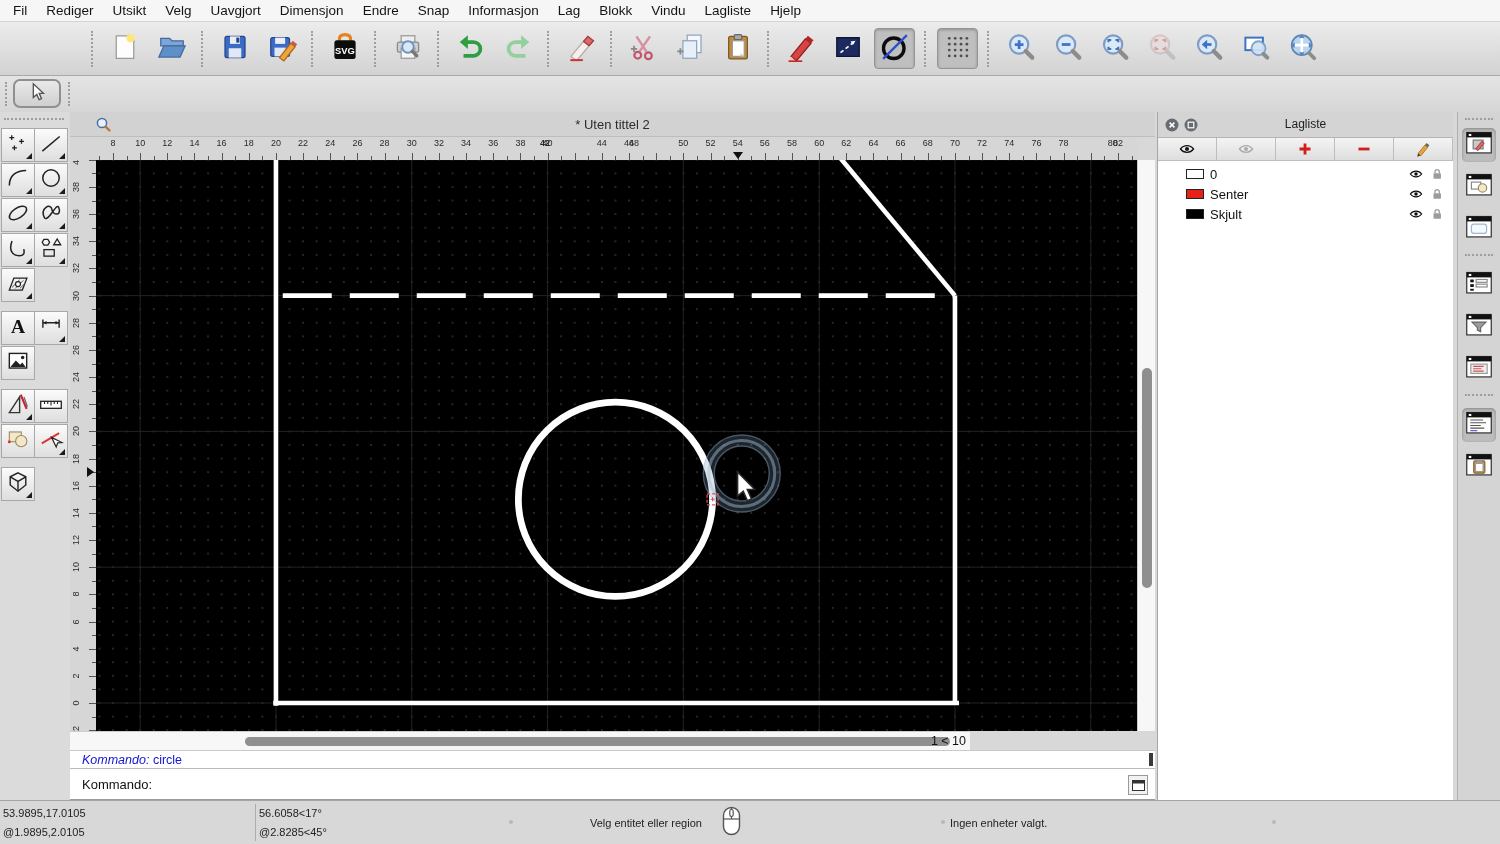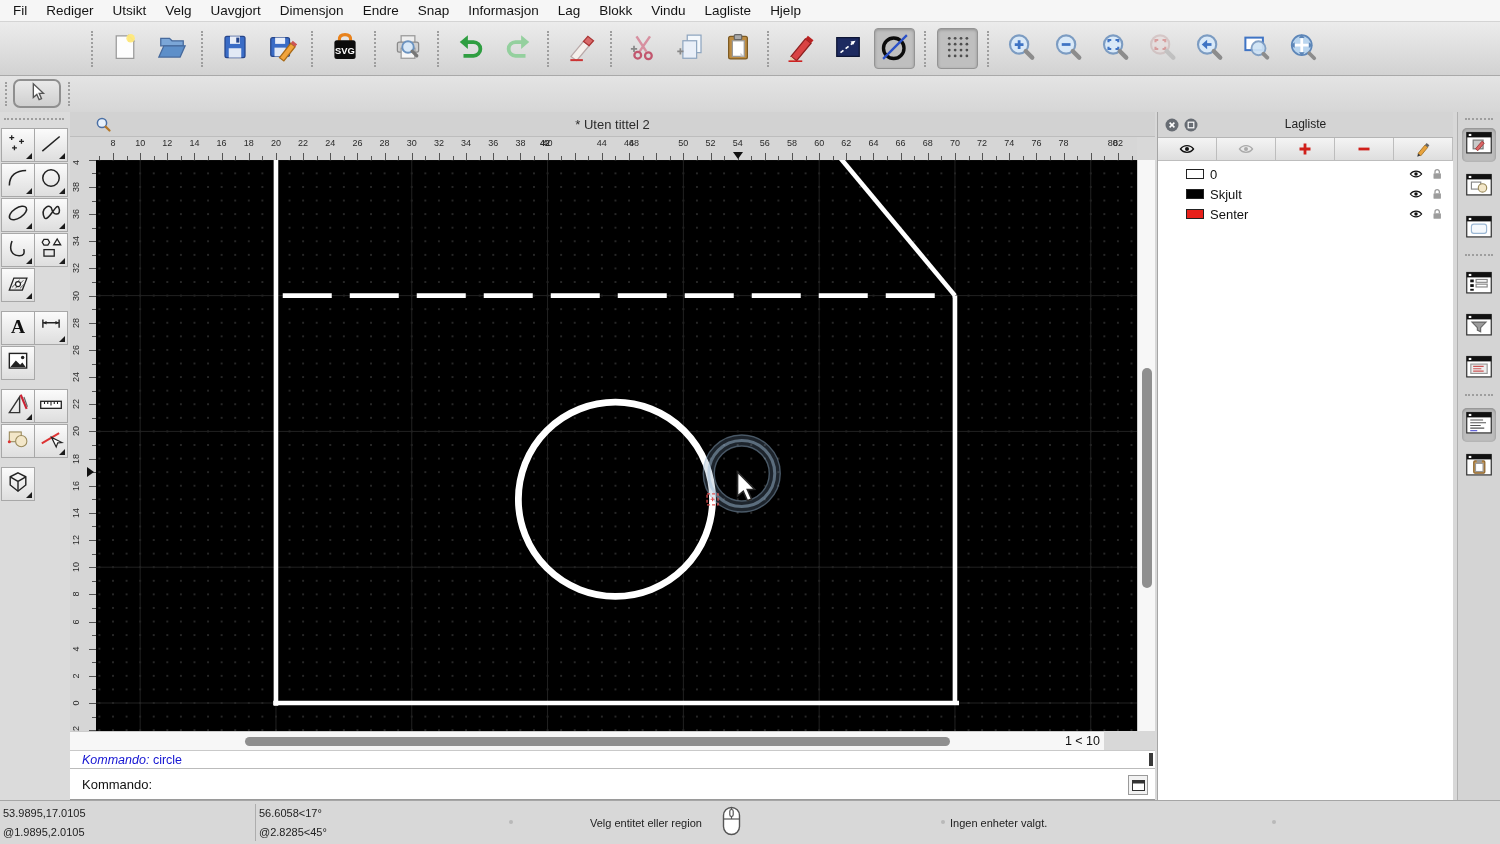--- a/index.html
+++ b/index.html
@@ -57,21 +57,21 @@
   .vruler .tick { position:absolute; right:0; height:1px; background:#555; }
   .vmark { position:absolute; width:0; height:0; border-top:5px solid transparent; border-bottom:5px solid transparent;
     border-left:7px solid #111; left:17px; }
 
   
   .canvas { position:absolute; left:96px; top:160px; width:1041px; height:571px; background:#000; overflow:hidden; }
 
   
   .vscroll { position:absolute; left:1137px; top:160px; width:18px; height:571px; background:#f7f7f7; border-left:1px solid #ccc; }
   .vscroll .thumb { position:absolute; left:4px; width:10px; border-radius:5px; background:#8f8f8f; }
-  .hscrollrow { position:absolute; left:70px; top:731px; width:1034px; height:19px; background:#f7f7f7; border-top:1px solid #ccc; }
+  .hscrollrow { position:absolute; left:70px; top:731px; width:900px; height:19px; background:#f7f7f7; border-top:1px solid #ccc; }
   .hscrollrow .thumb { position:absolute; top:5px; height:9px; border-radius:4.5px; background:#8f8f8f; }
   .zoomtext { position:absolute; right:4px; top:2px; font-size:12.5px; color:#111; }
 
   
   .cmdhist { position:absolute; left:70px; top:750px; width:1085px; height:18px; background:#fff; border-top:1px solid #c9c9c9; }
   .cmdhist .t { position:absolute; left:12px; top:2px; font-size:12.5px; color:#1414d2; }
   .cmdhist .t i { font-style:italic; }
   .cmdhist .sliver { position:absolute; right:2px; top:2px; width:4px; height:13px; background:#3a3a3a; }
   .cmdinput { position:absolute; left:70px; top:768px; width:1085px; height:32px; background:#fff;
     border-top:1px solid #bbb; border-bottom:1px solid #9a9a9a; }
@@ -786,35 +786,35 @@
   <span class="ric" style="right:30px"><svg width="14" height="14" viewBox="0 0 16 16">
               <path d="M1.5 8c3.2-4.4 9.8-4.4 13 0c-3.2 4.4-9.8 4.4-13 0z" fill="none" stroke="#111" stroke-width="1.3"></path>
               <circle cx="8" cy="8" r="2" fill="#111"></circle>
             </svg></span>
   <span class="ric" style="right:9px"><svg width="14" height="14" viewBox="0 0 16 16">
               <rect x="4" y="7" width="8.5" height="6.5" rx="1" fill="#9c9c9c"></rect>
               <path d="M5.7 7V5.4a2.5 2.5 0 0 1 5 0V7" fill="none" stroke="#9c9c9c" stroke-width="1.5"></path>
             </svg></span>
         </div>
         <div class="lp-row">
-          <span class="sw" style="background:#000000"></span>
-  <span class="nm">Skjult</span>
+          <span class="sw" style="background:#e8201a"></span>
+  <span class="nm">Senter</span>
 
   <span class="ric" style="right:30px"><svg width="14" height="14" viewBox="0 0 16 16">
               <path d="M1.5 8c3.2-4.4 9.8-4.4 13 0c-3.2 4.4-9.8 4.4-13 0z" fill="none" stroke="#111" stroke-width="1.3"></path>
               <circle cx="8" cy="8" r="2" fill="#111"></circle>
             </svg></span>
   <span class="ric" style="right:9px"><svg width="14" height="14" viewBox="0 0 16 16">
               <rect x="4" y="7" width="8.5" height="6.5" rx="1" fill="#9c9c9c"></rect>
               <path d="M5.7 7V5.4a2.5 2.5 0 0 1 5 0V7" fill="none" stroke="#9c9c9c" stroke-width="1.5"></path>
             </svg></span>
         </div>
         <div class="lp-row">
-          <span class="sw" style="background:#e8201a"></span>
-  <span class="nm">Senter</span>
+          <span class="sw" style="background:#000000"></span>
+  <span class="nm">Skjult</span>
 
   <span class="ric" style="right:30px"><svg width="14" height="14" viewBox="0 0 16 16">
               <path d="M1.5 8c3.2-4.4 9.8-4.4 13 0c-3.2 4.4-9.8 4.4-13 0z" fill="none" stroke="#111" stroke-width="1.3"></path>
               <circle cx="8" cy="8" r="2" fill="#111"></circle>
             </svg></span>
   <span class="ric" style="right:9px"><svg width="14" height="14" viewBox="0 0 16 16">
               <rect x="4" y="7" width="8.5" height="6.5" rx="1" fill="#9c9c9c"></rect>
               <path d="M5.7 7V5.4a2.5 2.5 0 0 1 5 0V7" fill="none" stroke="#9c9c9c" stroke-width="1.5"></path>
             </svg></span>
         </div>

